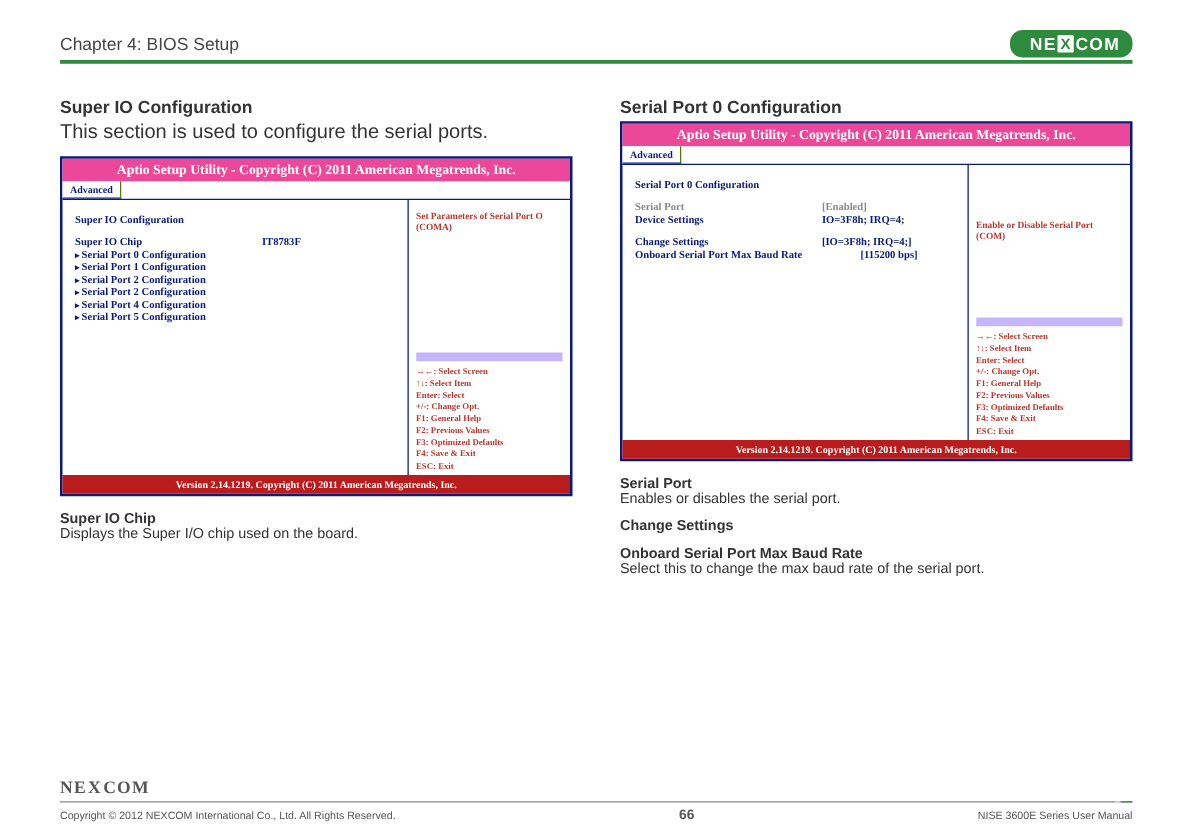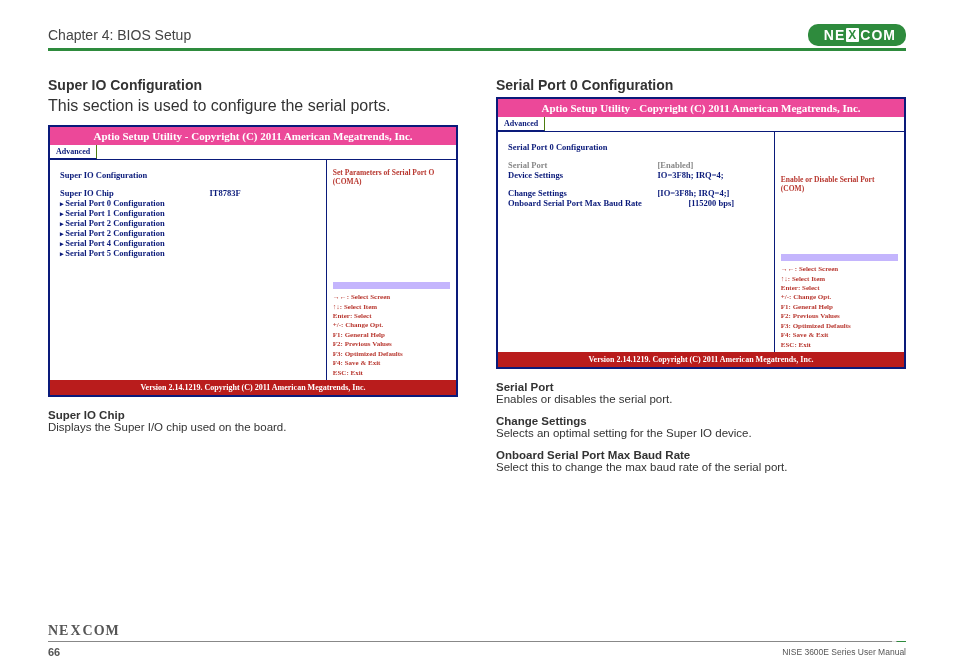--- a/index.html
+++ b/index.html
@@ -202,26 +202,26 @@
             <div>ESC: Exit</div>
           </div>
         </div>
       </div>
       <div class="bios-footer">Version 2.14.1219. Copyright (C) 2011 American Megatrends, Inc.</div>
     </div>
 
     <div class="desc-title">Serial Port</div>
     <div class="desc-body">Enables or disables the serial port.</div>
     <div class="desc-title">Change Settings</div>
-    <div class="desc-body">Selects an optimal setting for the Super IO device.</div>
     <div class="desc-title">Onboard Serial Port Max Baud Rate</div>
     <div class="desc-body">Select this to change the max baud rate of the serial port.</div>
   </div>
 </div>
 
 <div class="footer">
   <div class="footer-logo-small">NE<span class="x">X</span>COM</div>
   <hr class="footer-rule">
   <div class="footer-row">
+    <span>Copyright © 2012 NEXCOM International Co., Ltd. All Rights Reserved.</span>
     <span class="page-num">66</span>
     <span>NISE 3600E Series User Manual</span>
   </div>
 </div>
 
 </body></html>

